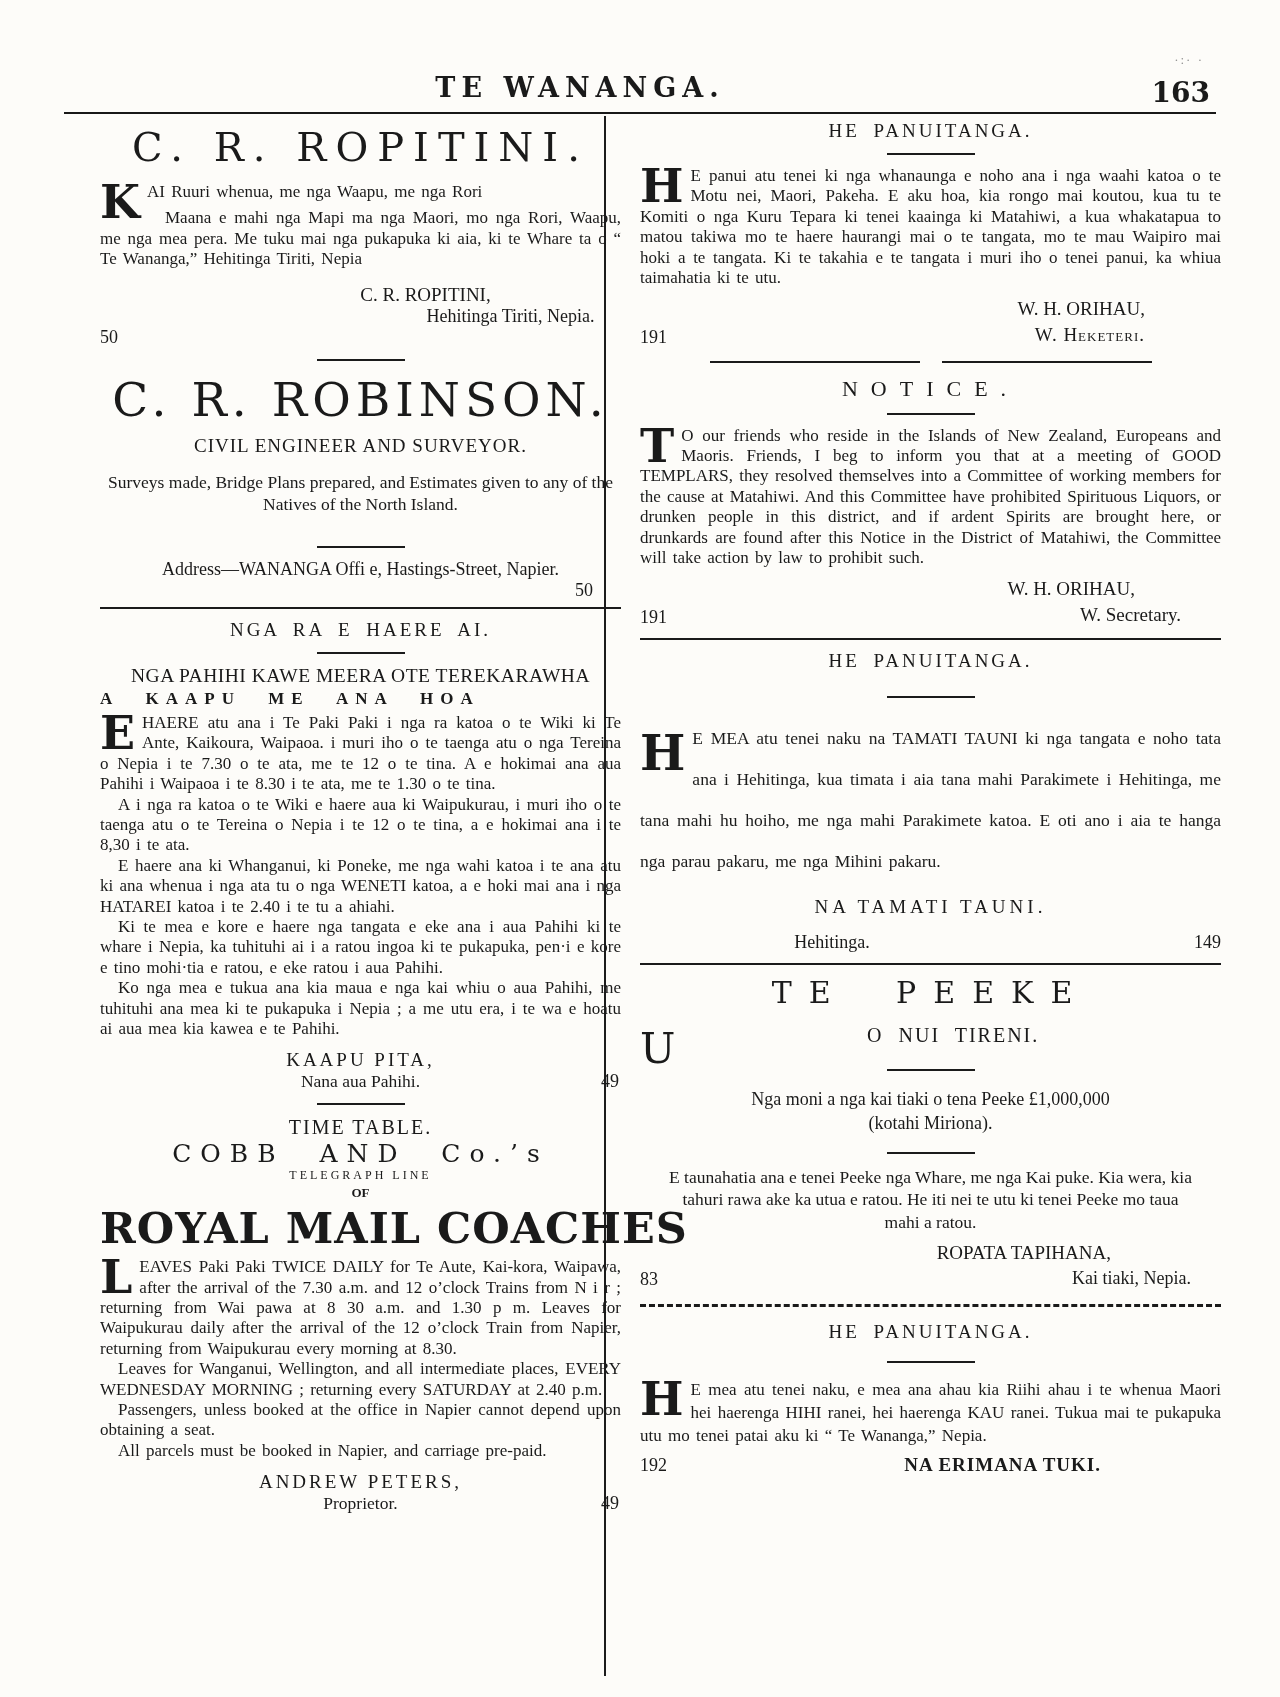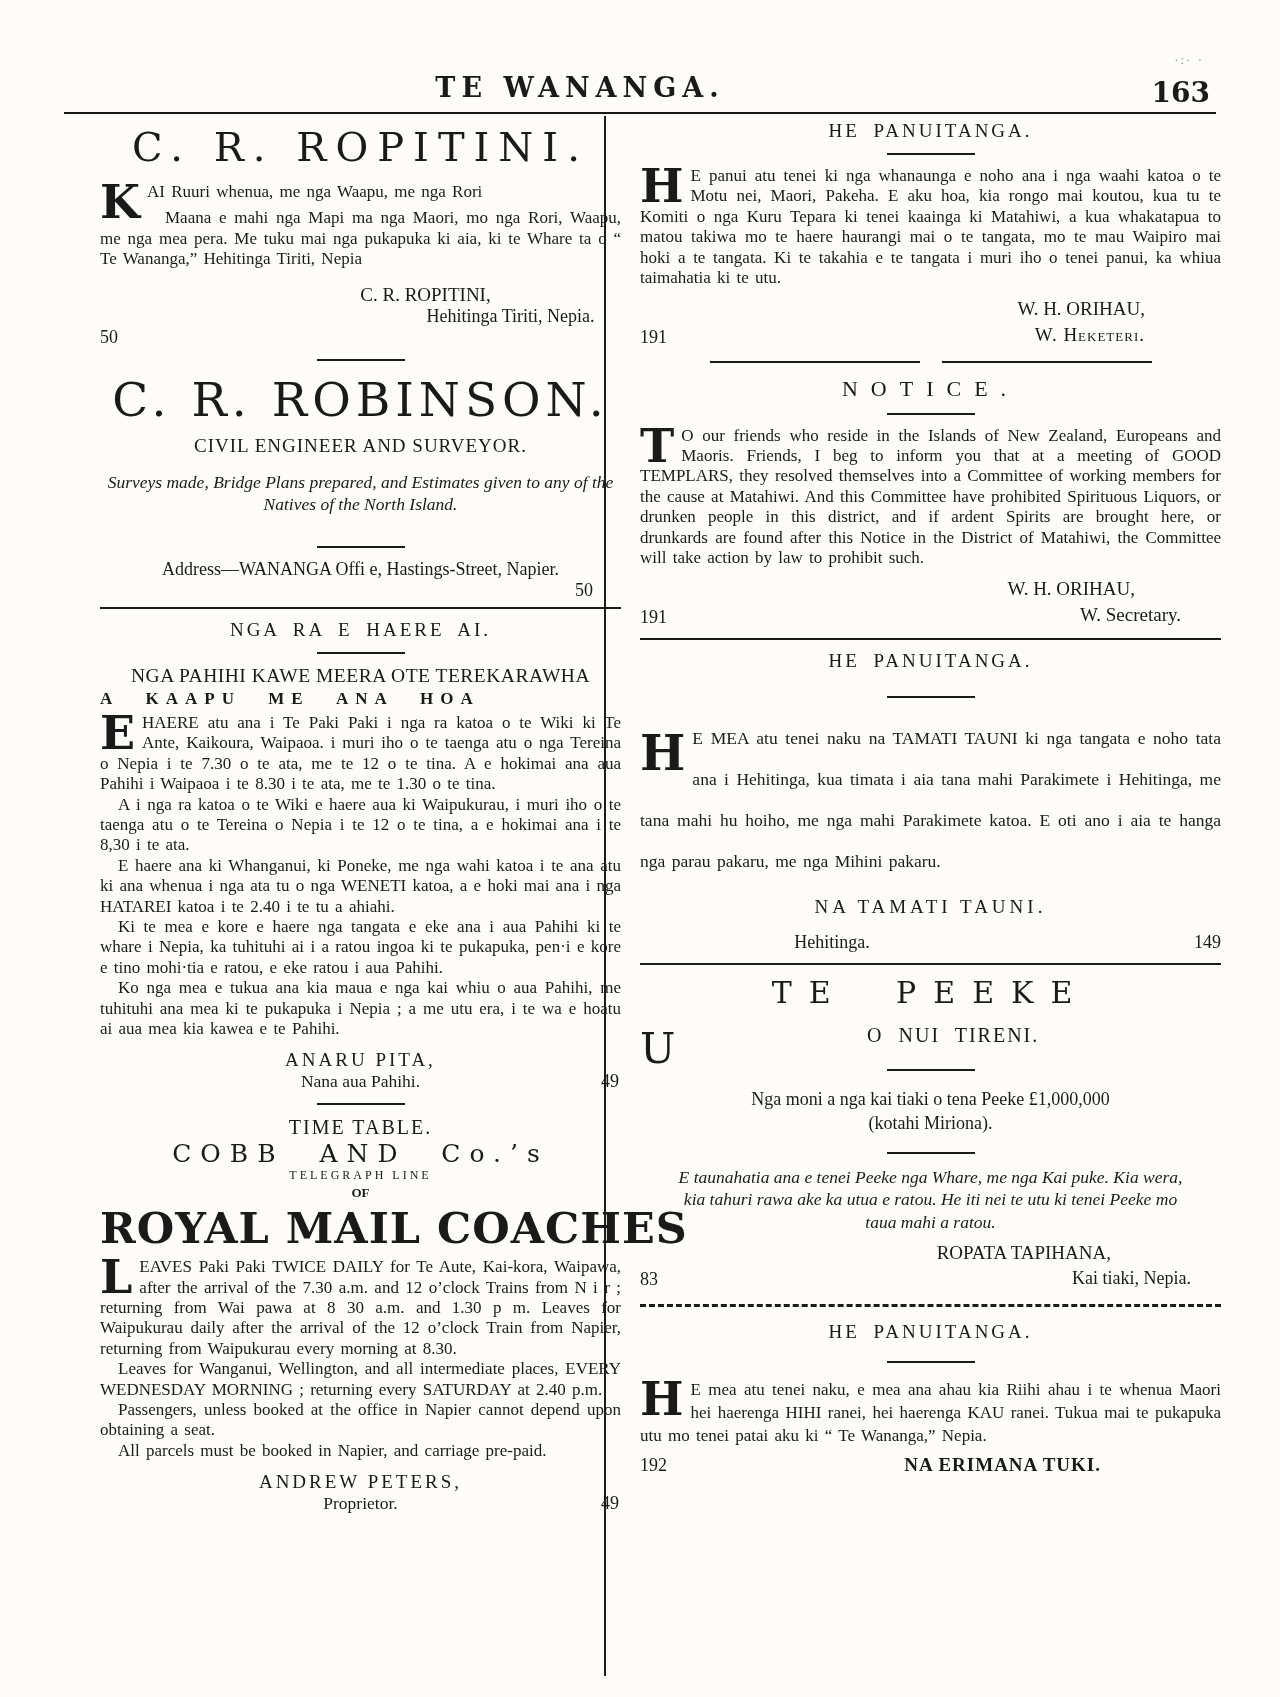--- a/index.html
+++ b/index.html
@@ -68,21 +68,21 @@
   .ropitini-sig .l1{text-align:center; padding-left:130px;}
   .ropitini-sig .l2{text-align:center; padding-left:300px; font-size:18px;}
 
   .airy{font-size:17.5px; line-height:2.35; text-align:justify; word-spacing:2px;}
   .airy .dropcap{line-height:64px; font-size:48px;}
 
   .peeke-line1{font-size:20px; letter-spacing:3px; word-spacing:26px; text-align:justify;}
   .peeke-line1 .dropcap{font-size:42px; line-height:44px; font-weight:normal;}
   .peeke-line2{font-size:20px; letter-spacing:2px; word-spacing:8px; text-align:center; margin-top:10px;}
   .peeke-cap{font-size:18px; text-align:center; line-height:1.35;}
-  .peeke-body{font-size:17.5px; text-align:center; line-height:1.3;font-style:italic;}
+  .peeke-body{font-size:17.5px; text-align:center; line-height:1.3;}
   .mt6{margin-top:6px;} .mt10{margin-top:10px;} .mt14{margin-top:14px;}
 </style>
 </head>
 <body>
 
 <div class="page">
 
   <div class="masthead">TE WANANGA.</div>
   <div class="smudge">·:· ·</div>
   <div class="page-number">163</div>
@@ -119,21 +119,21 @@
       <div class="h-small">NGA RA E HAERE AI.</div>
       <div class="short-rule"></div>
       <div class="kaapu-sub1">NGA PAHIHI KAWE MEERA OTE TEREKARAWHA</div>
       <div class="kaapu-sub2">A KAAPU ME ANA HOA</div>
       <p class="jpar"><span class="dropcap">E</span><span>HAERE atu ana i Te Paki Paki i nga ra katoa o te Wiki ki Te Ante, Kaikoura, Waipaoa. i muri iho o te taenga atu o nga Tereina o Nepia i te 7.30 o te ata, me te 12 o te tina.  A e hokimai ana aua Pahihi i Waipaoa i te 8.30 i te ata, me te 1.30 o te tina.</span></p>
       <p class="jpar indent">A i nga ra katoa o te Wiki e haere aua ki Waipukurau, i muri iho o te taenga atu o te Tereina o Nepia i te 12 o te tina, a e hokimai ana i te 8,30 i te ata.</p>
       <p class="jpar indent">E haere ana ki Whanganui, ki Poneke, me nga wahi katoa i te ana atu ki ana whenua i nga ata tu o nga WENETI katoa, a e hoki mai ana i nga HATAREI katoa i te 2.40 i te tu a ahiahi.</p>
       <p class="jpar indent">Ki te mea e kore e haere nga tangata e eke ana i aua Pahihi ki te whare i Nepia, ka tuhituhi ai i a ratou ingoa ki te pukapuka, pen·i e kore e tino mohi·tia e ratou, e eke ratou i aua Pahihi.</p>
       <p class="jpar indent">Ko nga mea e tukua ana kia maua e nga kai whiu o aua Pahihi, me tuhituhi ana mea ki te pukapuka i Nepia ; a me utu era, i te wa e hoatu ai aua mea kia kawea e te Pahihi.</p>
       <div class="rel">
-        <div class="sig-center">ANARU PITA,</div>
+        <div class="sig-center">KAAPU PITA,</div>
         <span class="abs-right">49</span>
         <div class="sig-sub-center">Nana aua Pahihi.</div>
       </div>
     </div>
 
     <div class="short-rule"></div>
 
     <div>
       <div class="cobb-h1">TIME TABLE.</div>
       <div class="cobb-h2">COBB AND Co.’s</div>

